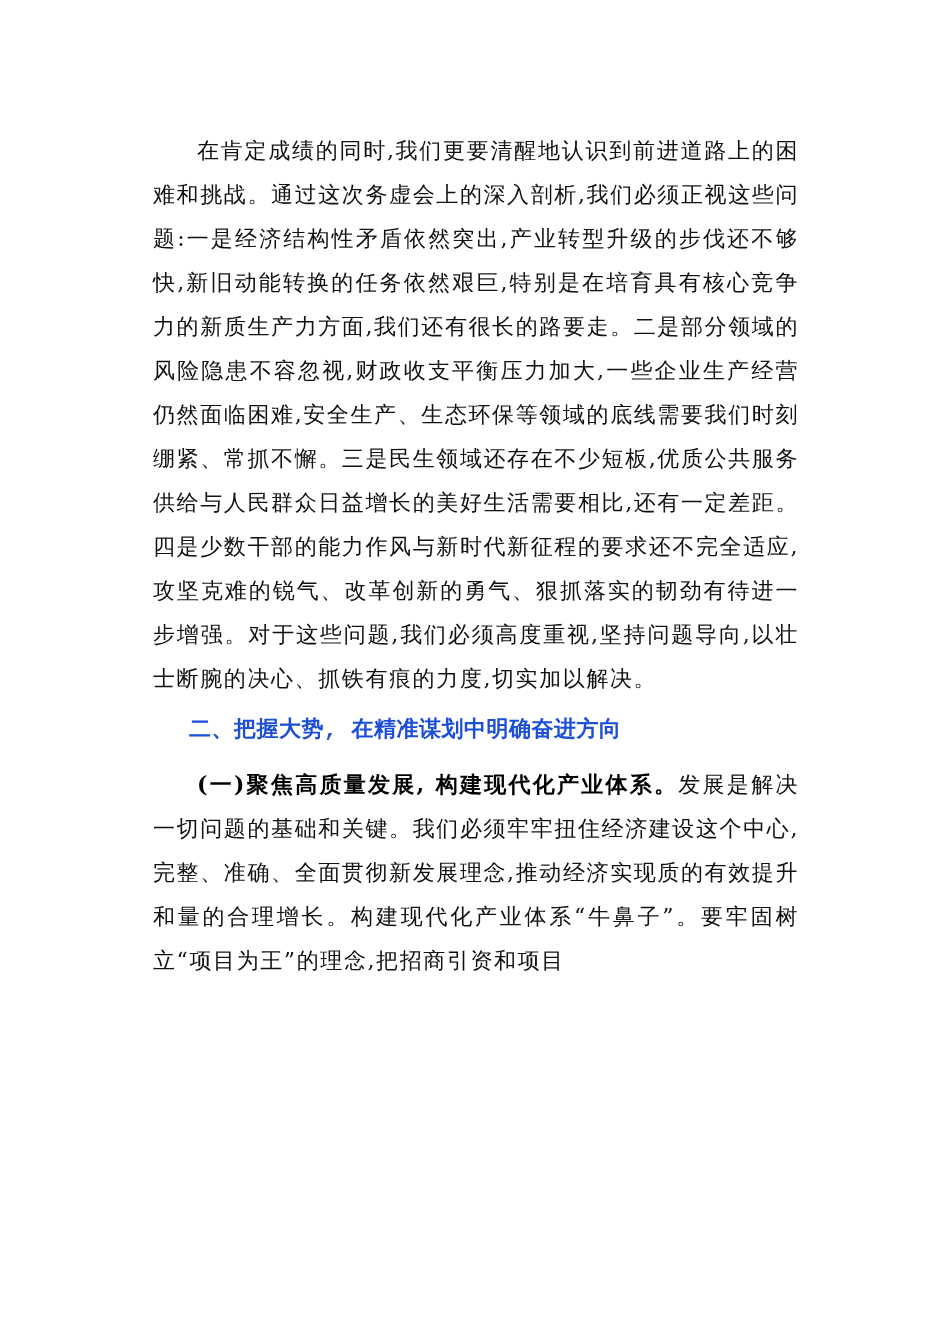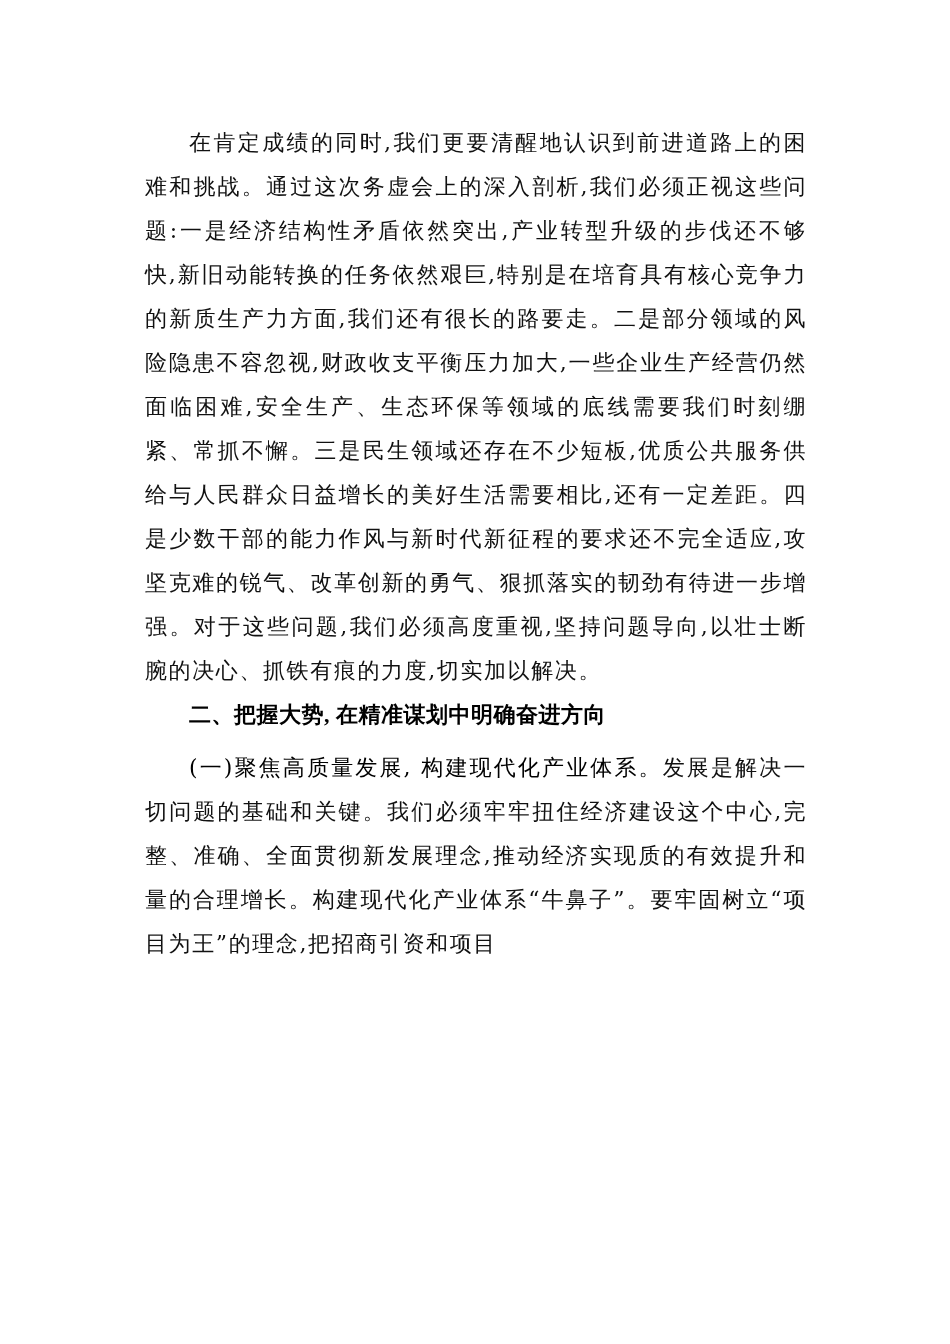--- a/index.html
+++ b/index.html
@@ -17,39 +17,39 @@
       position: absolute;
       left: 145px;
       top: 121px;
       width: 662px;
       color: #111111;
       font-family: "DejaVu Serif", "Liberation Serif", serif;
       font-size: 22px;
       line-height: 44px;
     }
     .para {
-      margin: 0;
+      margin: 8px;
       text-indent: 44px;
       text-align: justify;
       text-align-last: left;
       letter-spacing: 1.6px;
     }
     .heading {
       margin: 0;
       text-indent: 44px;
-      font-family: Liberation Serif, serif;
+      font-family: Liberation Mono, monospace;
       font-weight: bold;
       font-size: 22px;
       line-height: 44px;
       letter-spacing: 0.5px;
-      color: #000000;
+      color: #1d4ed8;
     }
     .subhead {
       font-family: "DejaVu Serif", "Liberation Serif", serif;
-      font-weight: normal;
+      font-weight: bold;
       color: #000000;
     }
     .para.gap-top {
       margin-top: 9px;
     }
   </style>
 </head>
 <body>
 
 <div class="page">

